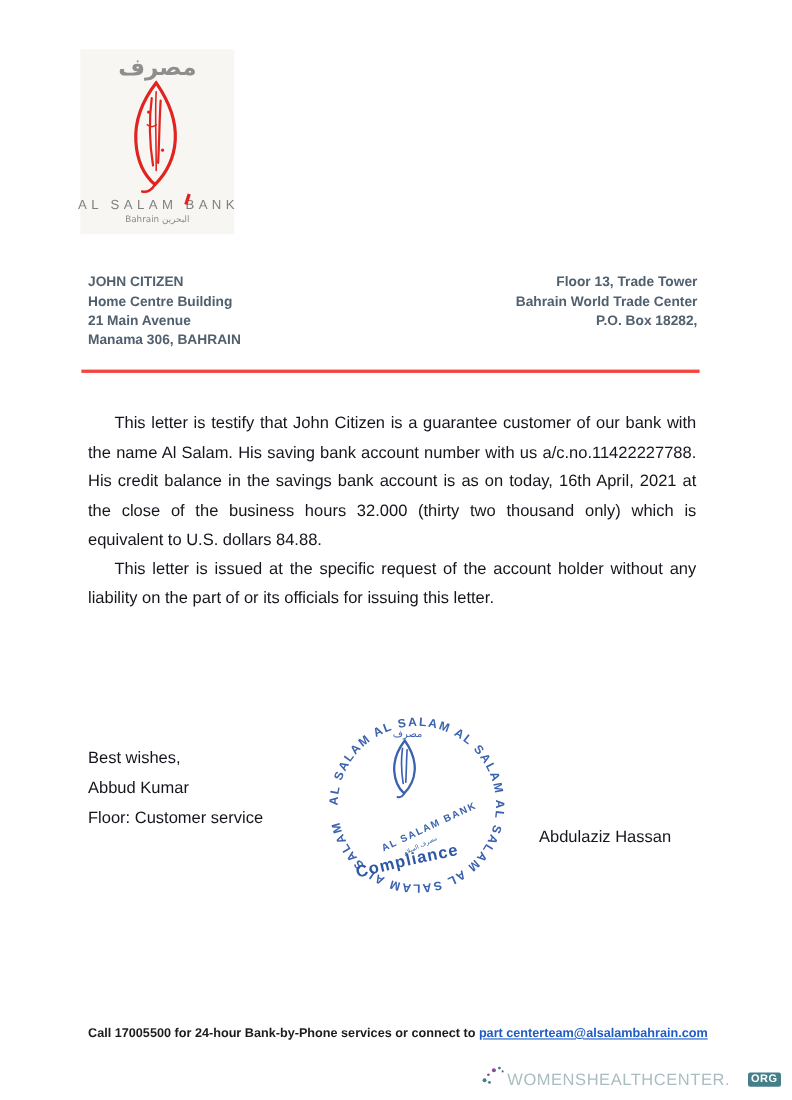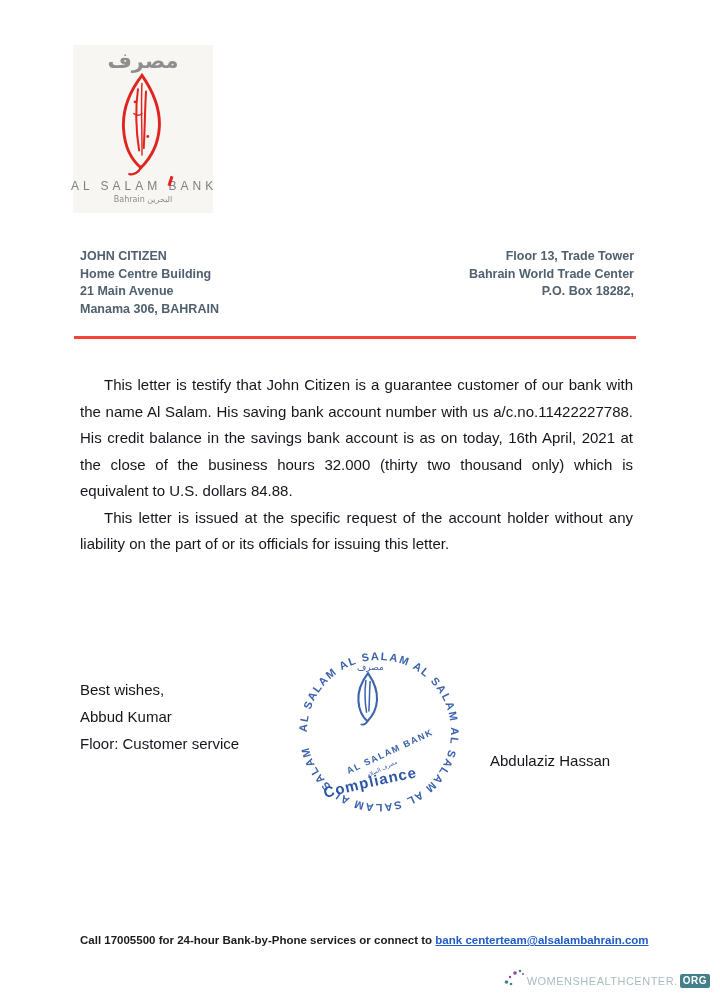--- a/index.html
+++ b/index.html
@@ -65,23 +65,23 @@
   
   .footer {
     position: absolute; left: 80px; top: 934px;
     font-size: 11.5px; color: #1c1c1c; font-weight: bold;
   }
   .footer a { color: #1f5bc4; font-weight: bold; text-decoration: underline; }
 
   
   .watermark { position: absolute; right: 10px; top: 970px; display: flex; align-items: center; }
   .wm-dots { margin-right: 3px; position: relative; top: -2px; }
-  .wm-text { font-size: 11px; color: #a9bdc0; letter-spacing: 0.5px; }
+  .wm-text { font-size: 15px; color: #a9bdc0; letter-spacing: 0.5px; }
   .wm-org {
-    display: inline-block; margin-left: 2px; padding: 1px 3px 1.5px 3px;
+    display: inline-block; margin-left: 16px; padding: 1px 3px 1.5px 3px;
     background: #45808a; color: #ffffff; font-size: 10px; font-weight: bold;
     border-radius: 2px; letter-spacing: 0.5px;
   }
 </style>
 </head>
 <body>
 
 <div class="page">
 
   <div class="logo-block">
@@ -153,21 +153,21 @@
       </g>
       <text font-size="15" font-weight="bold" fill="#2d57a5" letter-spacing="1" font-family="Liberation Sans, sans-serif">
         <textPath href="#compPath">Compliance</textPath>
       </text>
     </svg>
   </div>
 
   <div class="signer-right">Abdulaziz Hassan</div>
 
   <div class="footer">
-    <span>Call 17005500 for 24-hour Bank-by-Phone services or connect to </span><a href="#">bank centerteam@alsalambahrain.com</a>
+    <span>Call 17005500 for 24-hour Bank-by-Phone services or connect to </span><a href="#">part centerteam@alsalambahrain.com</a>
   </div>
 
   <div class="watermark">
     <span class="wm-dots">
       <svg width="20" height="18" viewBox="0 0 20 18">
         <circle cx="2.5" cy="14" r="1.8" fill="#45808a"></circle>
         <circle cx="7" cy="16" r="1.3" fill="#45808a"></circle>
         <circle cx="6" cy="9" r="1.2" fill="#8a4a9b"></circle>
         <circle cx="11" cy="5" r="1.8" fill="#8a4a9b"></circle>
         <circle cx="16" cy="3" r="1.3" fill="#45808a"></circle>

